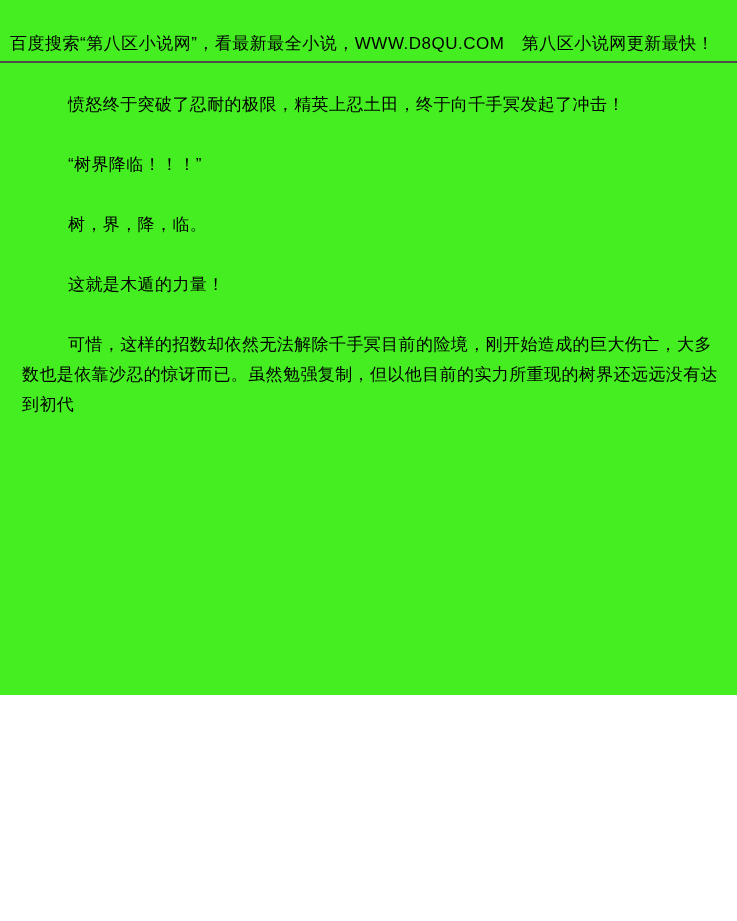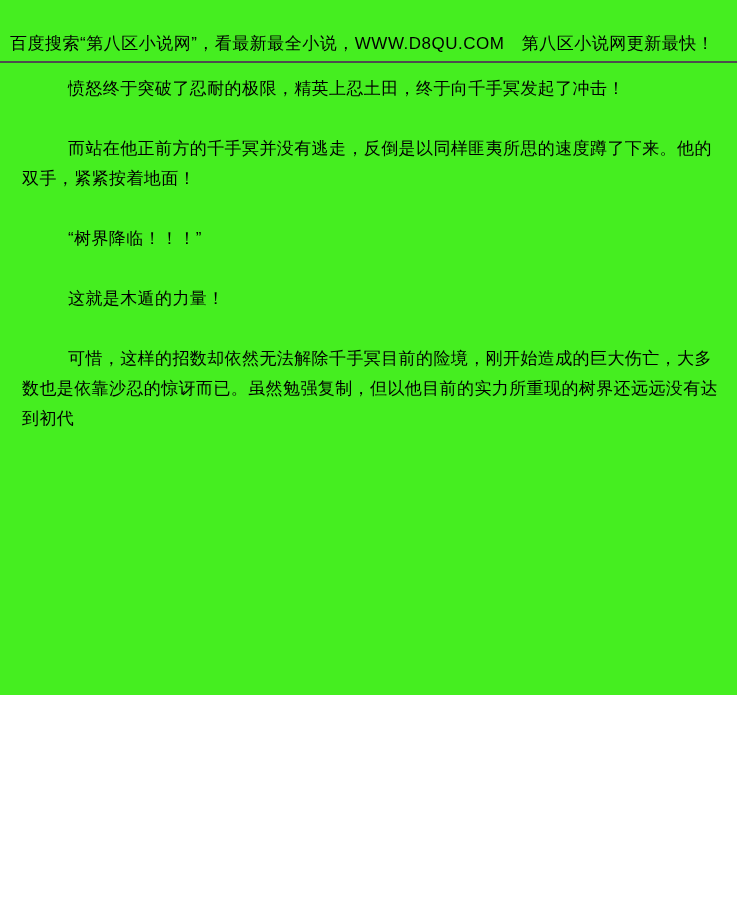--- a/index.html
+++ b/index.html
@@ -35,21 +35,21 @@
     overflow: hidden;
   }
   #novel-content p {
     margin: 30px 0;
     font-size: 17px;
     line-height: 30px;
     text-indent: 46px;
     letter-spacing: 0.4px;
   }
   #novel-content p:first-child {
-    margin-top: 3px;
+    margin-top: 19px;
   }
   #footer-ad {
     position: absolute;
     left: 10px;
     top: 868px;
     right: 0;
     font-size: 17px;
     line-height: 22px;
     letter-spacing: 0.5px;
     white-space: nowrap;
@@ -60,21 +60,21 @@
 <body>
 
 <div id="page">
 
   <div id="header-ad">百度搜索“第八区小说网”，看最新最全小说，WWW.D8QU.COM　第八区小说网更新最快！</div>
 
   <hr id="header-divider">
 
   <div id="novel-content">
     <p>愤怒终于突破了忍耐的极限，精英上忍土田，终于向千手冥发起了冲击！</p>
-    <p>而站在他正前方的千手冥并没有逃走，反倒是以同样匪夷所思的速度蹲了下来。他的双手，紧紧按着地面！</p>
     <p>“树界降临！！！”</p>
+    <p>树，界，降，临。</p>
     <p>这就是木遁的力量！</p>
     <p>可惜，这样的招数却依然无法解除千手冥目前的险境，刚开始造成的巨大伤亡，大多数也是依靠沙忍的惊讶而已。虽然勉强复制，但以他目前的实力所重现的树界还远远没有达到初代</p>
   </div>
 
   <div id="footer-ad">百度搜索“第八区小说网”，看最新最全小说，WWW.D8QU.COM　第八区小说网更新最快！</div>
 
 </div>
 
 </body></html>

